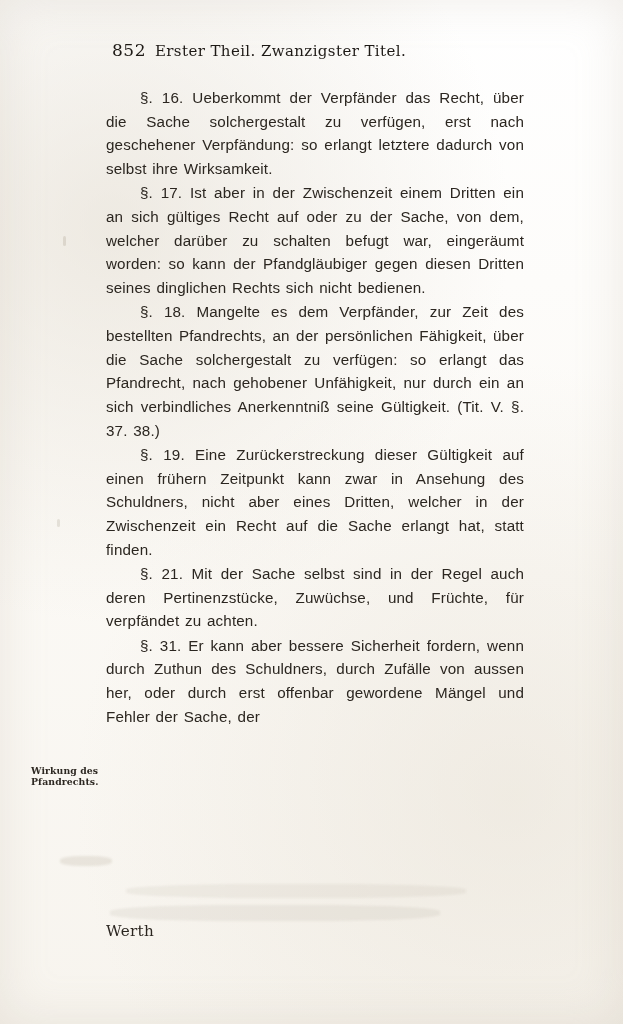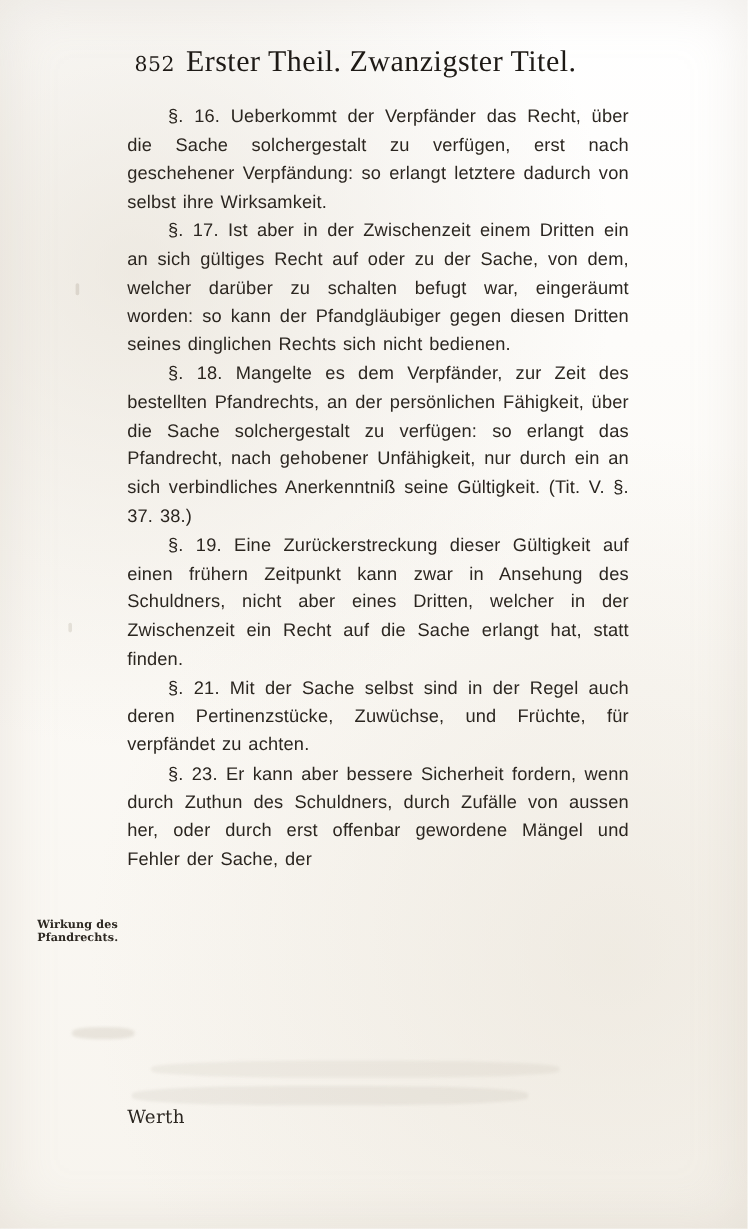--- a/index.html
+++ b/index.html
@@ -50,22 +50,21 @@
     white-space: nowrap;
   }
   .header .pageno {
     font-size: 17px;
     letter-spacing: 0.5px;
     margin-right: 9px;
     margin-top: 22px;
   }
   .header .htitle {
     font-style: normal;
-    font-size: 25px;
-    font-family: Liberation Serif, serif;
+    font-size: 15px;
   }
   .body-col {
     position: absolute;
     left: 106px;
     top: 86px;
     width: 418px;
   }
   p.par {
     margin: 0 0 0.5px 0;
     font-family: Liberation Sans, sans-serif;
@@ -133,21 +132,21 @@
     <div class="header">
       <span class="pageno">852</span><span class="htitle">Erster Theil.  Zwanzigster Titel.</span>
     </div>
 
     <div class="body-col">
       <p class="par sec">§. 16. Ueberkommt der Verpfänder das Recht, über die Sache solchergestalt zu verfügen, erst nach geschehener Verpfändung: so erlangt letztere dadurch von selbst ihre Wirksamkeit.</p>
       <p class="par sec">§. 17. Ist aber in der Zwischenzeit einem Dritten ein an sich gültiges Recht auf oder zu der Sache, von dem, welcher darüber zu schalten befugt war, eingeräumt worden: so kann der Pfandgläubiger gegen diesen Dritten seines dinglichen Rechts sich nicht bedienen.</p>
       <p class="par sec">§. 18. Mangelte es dem Verpfänder, zur Zeit des bestellten Pfandrechts, an der persönlichen Fähigkeit, über die Sache solchergestalt zu verfügen: so erlangt das Pfandrecht, nach gehobener Unfähigkeit, nur durch ein an sich verbindliches Anerkenntniß seine Gültigkeit. (Tit. V. §. 37. 38.)</p>
       <p class="par sec">§. 19. Eine Zurückerstreckung dieser Gültigkeit auf einen frühern Zeitpunkt kann zwar in Ansehung des Schuldners, nicht aber eines Dritten, welcher in der Zwischenzeit ein Recht auf die Sache erlangt hat, statt finden.</p>
       <p class="par sec">§. 21. Mit der Sache selbst sind in der Regel auch deren Pertinenzstücke, Zuwüchse, und Früchte, für verpfändet zu achten.</p>
-      <p class="par sec last-center">§. 23. Er kann aber bessere Sicherheit fordern, wenn durch Zuthun des Schuldners, durch Zufälle von aussen her, oder durch erst offenbar gewordene Mängel und Fehler der Sache, der</p>
+      <p class="par sec last-center">§. 31. Er kann aber bessere Sicherheit fordern, wenn durch Zuthun des Schuldners, durch Zufälle von aussen her, oder durch erst offenbar gewordene Mängel und Fehler der Sache, der</p>
     </div>
 
     <div class="marginal">Wirkung des Pfandrechts.</div>
 
     <div class="catchword">Werth</div>
 
     <div class="speck" style="left:63px; top:236px; width:3px; height:10px; background:rgba(150,138,118,0.22); border-radius:2px;"></div>
     <div class="speck" style="left:57px; top:519px; width:3px; height:8px; background:rgba(150,138,118,0.20); border-radius:2px;"></div>
     <div class="smudge" style="left:60px; top:856px; width:52px; height:10px;"></div>
     <div class="smudge" style="left:126px; top:884px; width:340px; height:14px; background:rgba(160,148,128,0.10);"></div>

